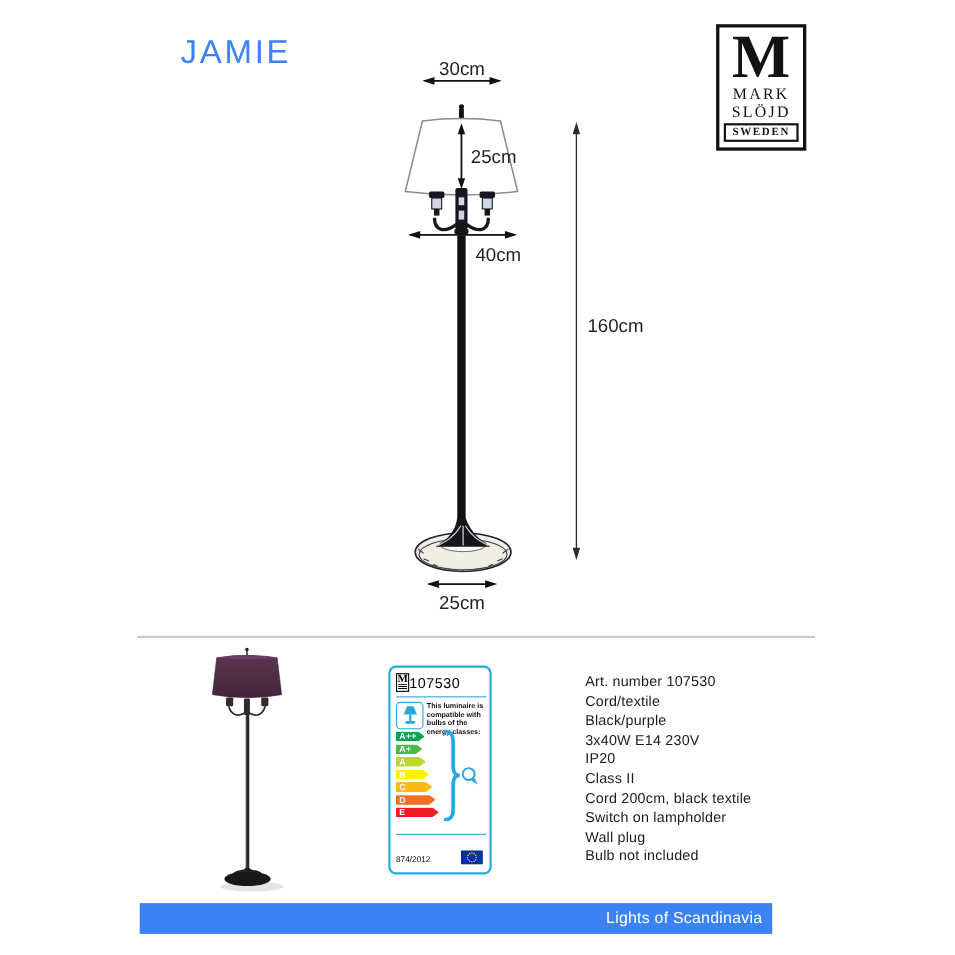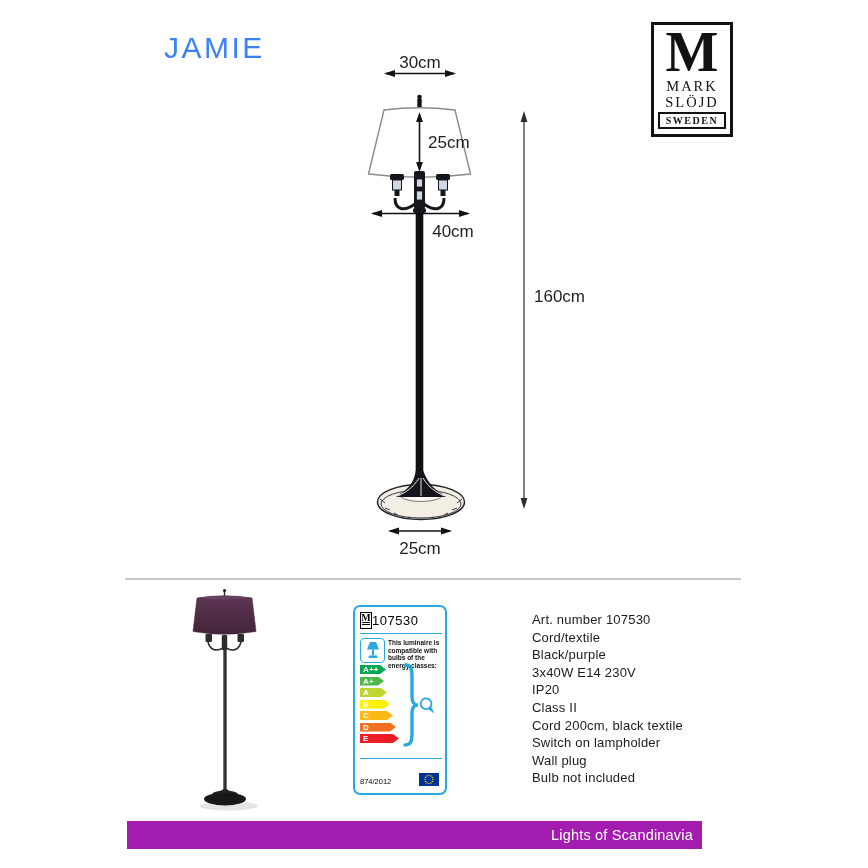--- a/index.html
+++ b/index.html
@@ -283,15 +283,15 @@
   <div class="spec-line">Black/purple</div>
   <div class="spec-line">3x40W E14 230V</div>
   <div class="spec-line">IP20</div>
   <div class="spec-line">Class II</div>
   <div class="spec-line">Cord 200cm, black textile</div>
   <div class="spec-line">Switch on lampholder</div>
   <div class="spec-line">Wall plug</div>
   <div class="spec-line">Bulb not included</div>
 </div>
 
-<div class="footer-bar" style="background: #a21caf;">
+<div class="footer-bar" style="background: #3b82f6;">
   <span class="footer-text">Lights of Scandinavia</span>
 </div>
 
 </body></html>

